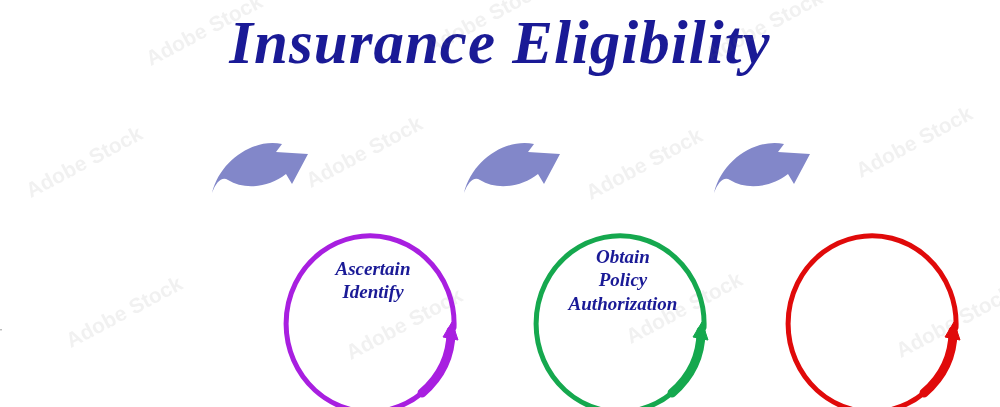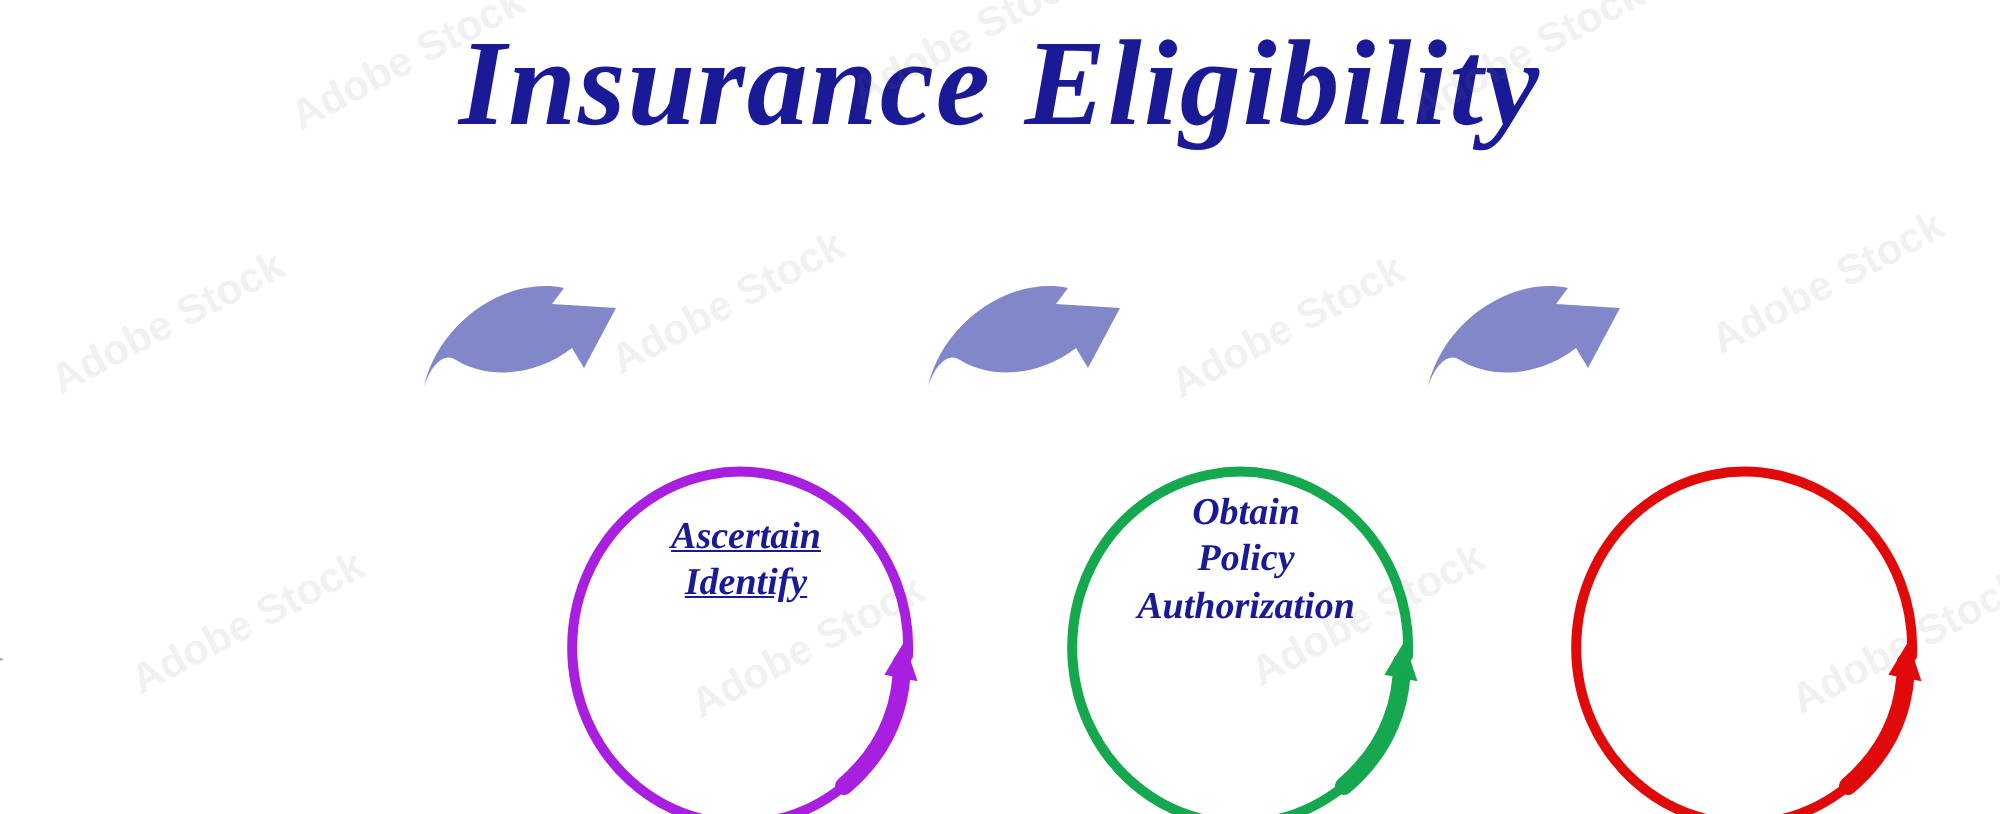--- a/index.html
+++ b/index.html
@@ -117,21 +117,21 @@
 
 
   <div class="stage" id="stage-1" style="left:283px; top:185px;">
     <svg viewBox="0 0 180 190">
       <path d="M 171 143
                A 84 88 0 1 0 139 208" fill="none" stroke-linecap="round" stroke-width="5" class="ring-thin" stroke="#a81fe0"></path>
       <path d="M 139 208
                C 160 190 168 168 168 146" fill="none" stroke-linecap="round" stroke-width="9" class="ring-thick" stroke="#a81fe0"></path>
       <path d="M 160 152 L 169 137 L 175 155 Z" class="ring-head" stroke-width="1" fill="#a81fe0" stroke="#a81fe0"></path>
     </svg>
-    <div class="stage-label" style="color: rgb(26, 26, 150); text-decoration: underline;">
+    <div class="stage-label" style="color: rgb(26, 26, 150);">
         <span class="ln">Ascertain</span>
         <span class="ln">Identify</span>
       </div>
   </div>
 
   <div class="stage" id="stage-2" style="left:533px; top:185px;text-decoration:underline;">
     <svg viewBox="0 0 180 190">
       <path d="M 171 143
                A 84 88 0 1 0 139 208" fill="none" stroke-linecap="round" stroke-width="5" class="ring-thin" stroke="#15a84e"></path>
       <path d="M 139 208

